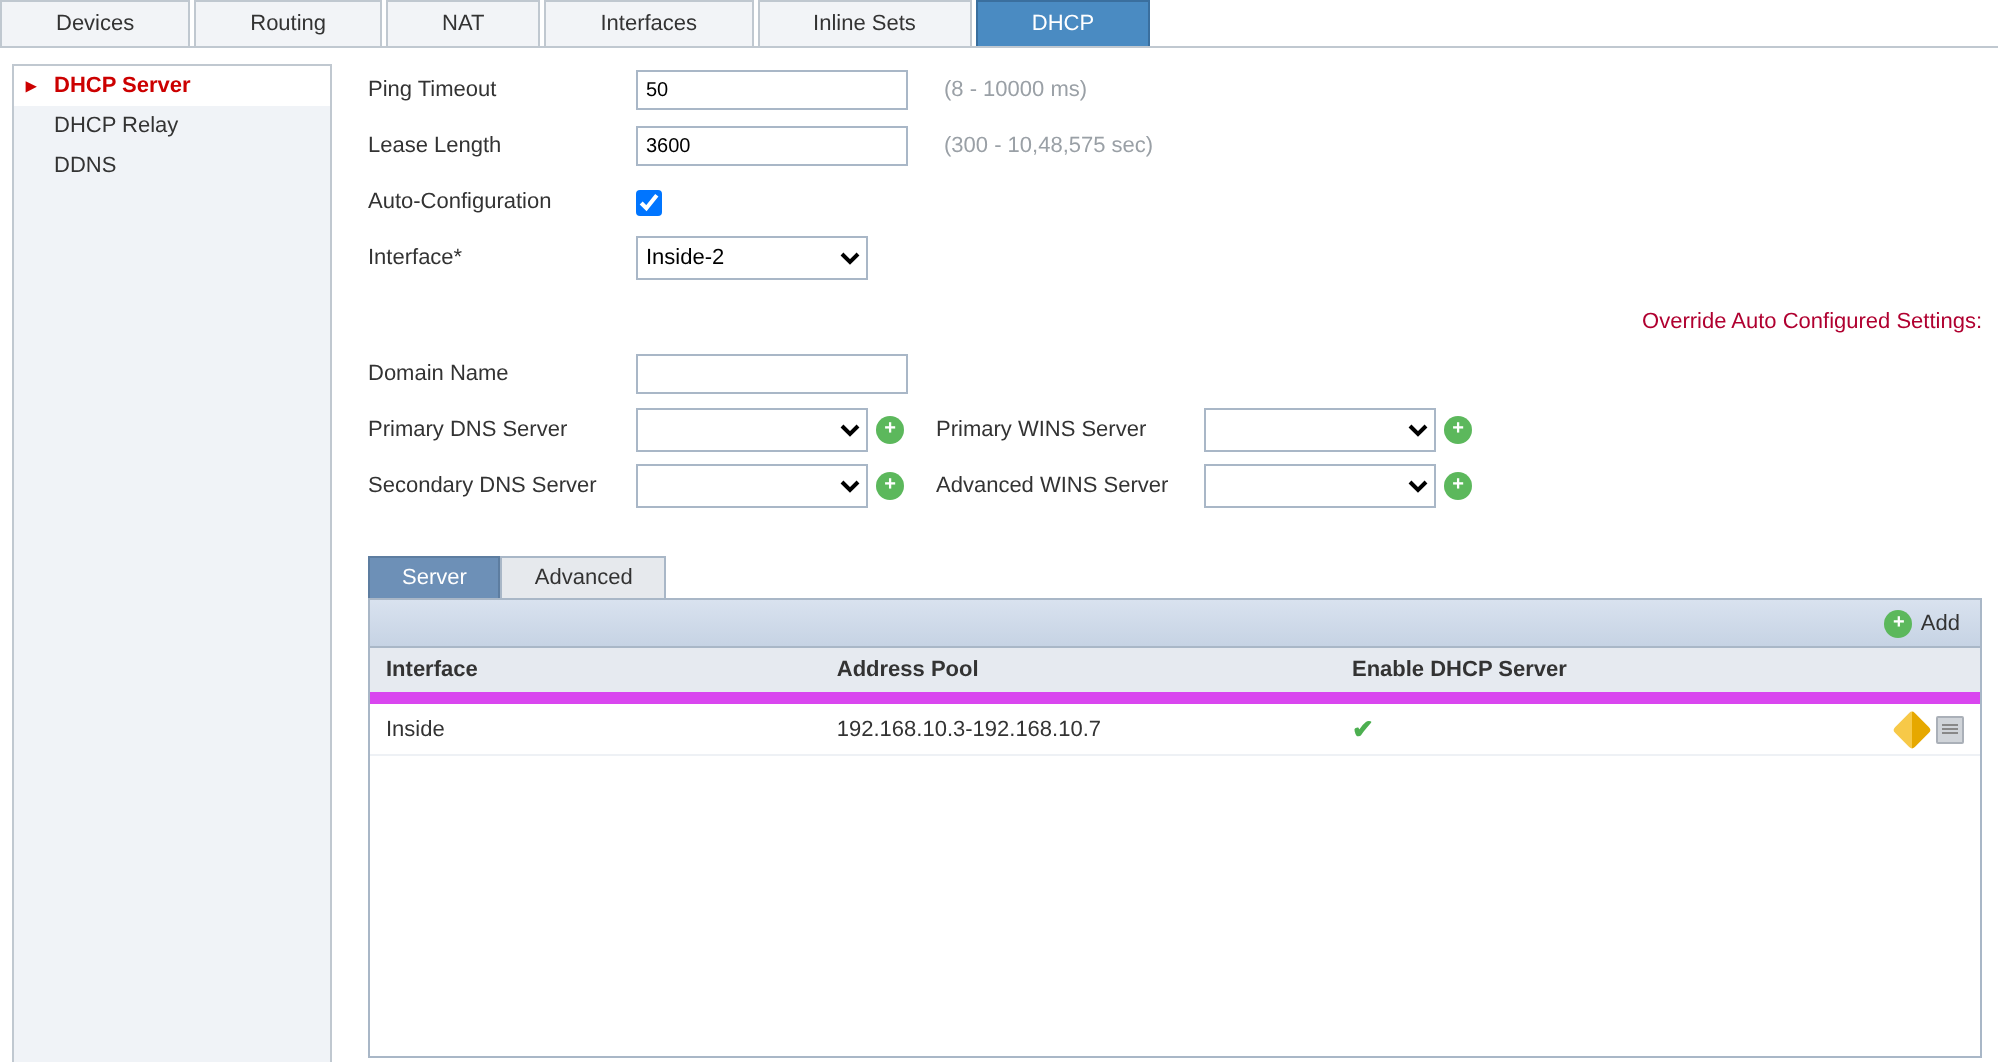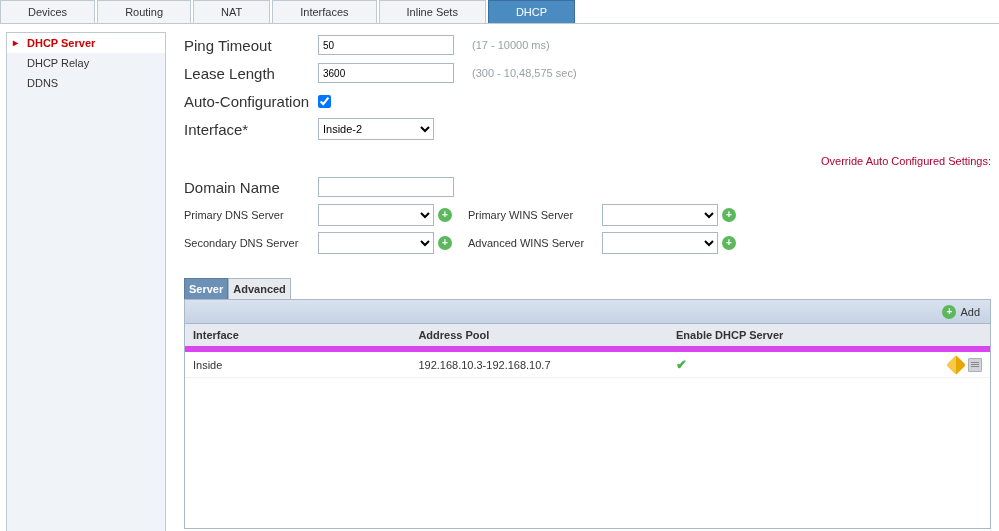--- a/index.html
+++ b/index.html
@@ -74,21 +74,21 @@
   }
 
   .form-row {
     display: flex;
     align-items: center;
     margin-bottom: 6px;
     min-height: 22px;
   }
   .form-label {
     width: 134px;
-    font-size: 15px;
+    font-size: 11px;
     color: #333;
   }
   .form-input {
     width: 136px;
     height: 20px;
     border: 1px solid #a9b7c7;
     padding: 2px 4px;
     font-size: 10px;
   }
   .form-select {
@@ -130,23 +130,23 @@
     cursor: pointer;
     font-weight: bold;
   }
 
   
   .lower-tabs {
     display: flex;
     margin-top: 18px;
   }
   .lower-tab {
-    padding: 4px 4px;
-    font-size: 11px;
-    font-weight: bold;
+    padding: 4px 16px;
+    font-size: 11px;
+    font-weight: normal;
     border: 1px solid #a9b7c7;
     border-bottom: none;
     cursor: pointer;
   }
   .lower-tab.active {
     background: #6d90b7;
     color: #fff;
     border-color: #5d7da0;
   }
   .lower-tab.inactive {
@@ -245,21 +245,21 @@
     <div class="side-item active">DHCP Server</div>
     <div class="side-item">DHCP Relay</div>
     <div class="side-item">DDNS</div>
   </div>
 
   <div class="content">
 
     <div class="form-row">
       <div class="form-label">Ping Timeout</div>
       <input class="form-input" value="50" style="">
-      <div class="hint">(17 - 10000 ms)</div>
+      <div class="hint">(8 - 10000 ms)</div>
     </div>
 
     <div class="form-row">
       <div class="form-label">Lease Length</div>
       <input class="form-input" value="3600" style="">
       <div class="hint">(300 - 10,48,575 sec)</div>
     </div>
 
     <div class="form-row">
       <div class="form-label">Auto-Configuration</div>

